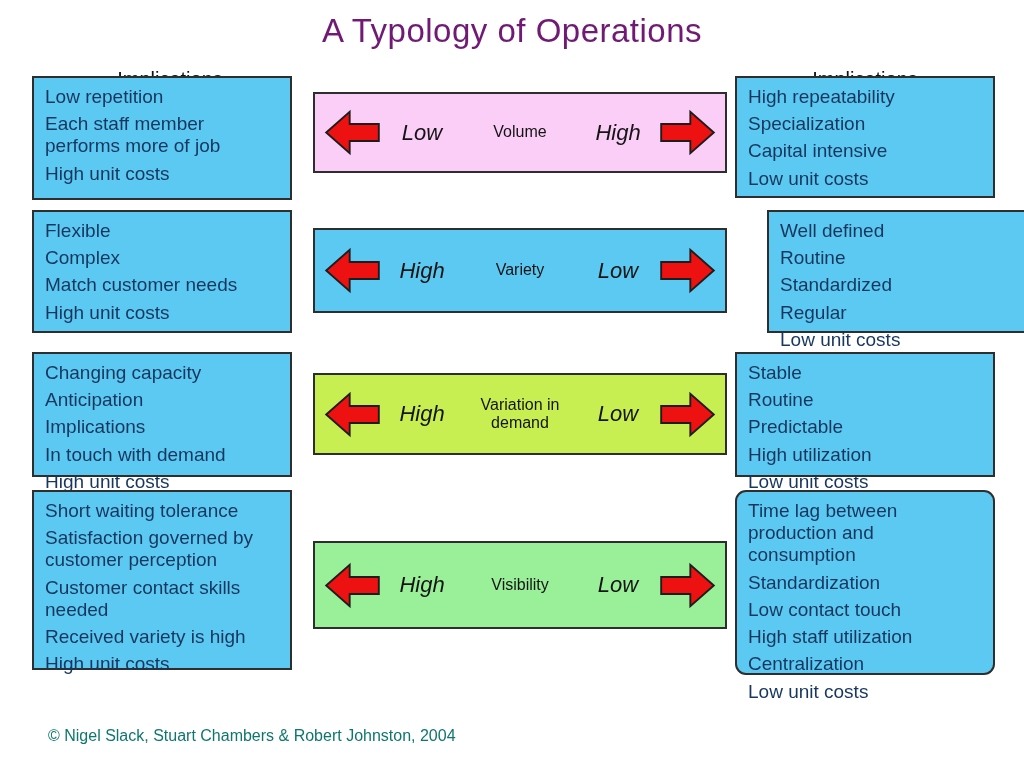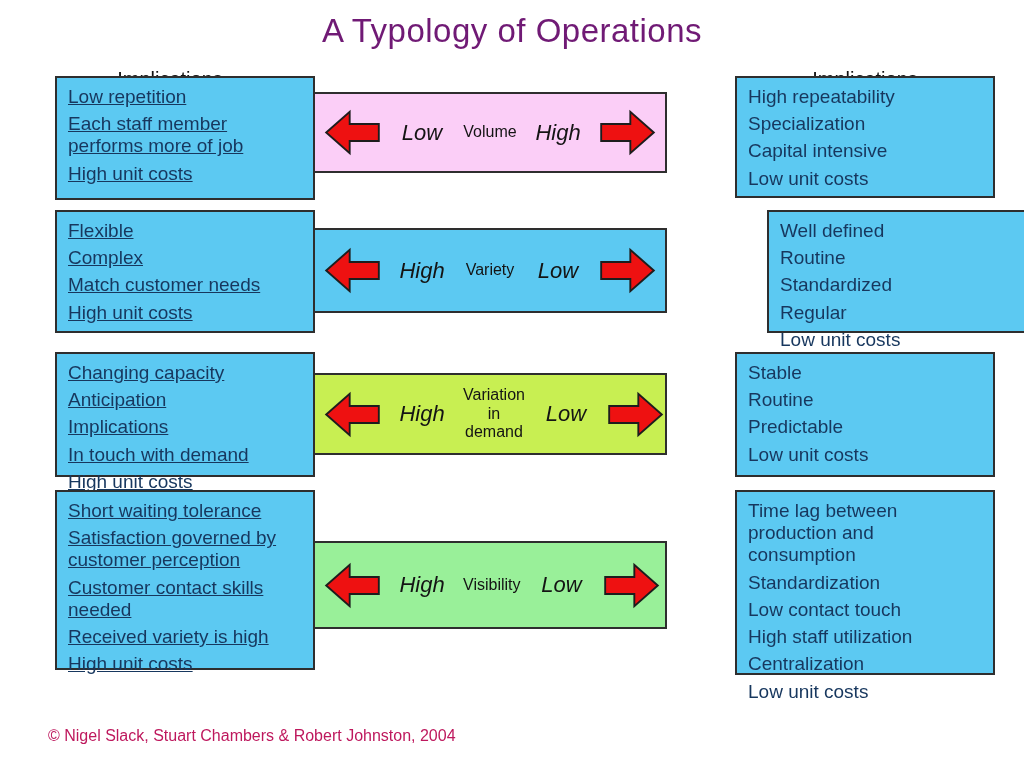--- a/index.html
+++ b/index.html
@@ -18,34 +18,34 @@
   .col-header.left{left:40px;}
   .col-header.right{left:735px;}
 
   .box{
     position:absolute;box-sizing:border-box;width:260px;
     background:#5CC9F2;border:2px solid #2e2e2e;
     padding:8px 10px 6px 11px;
     color:#17375E;font-size:19px;line-height:1.17;
   }
   .box p{margin:0 0 5px 0;}
-  .left-col{left:55px;text-decoration:underline;}
+  .left-col{left:32px;}
   .right-col{left:735px;}
 
   .lr0{top:76px;height:124px;}
   .lr1{top:210px;height:123px;}
   .lr2{top:352px;height:125px;}
   .lr3{top:490px;height:180px;}
   .rr0{top:76px;height:122px;}
   .rr1{top:210px;height:123px;margin-left:32px;}
   .rr2{top:352px;height:125px;}
-  .rr3{top:490px;height:185px;}
+  .rr3{top:490px;height:185px;border-radius:11px;}
 
   .bar{
-    position:absolute;left:313px;width:354px;box-sizing:border-box;
+    position:absolute;left:313px;width:414px;box-sizing:border-box;
     border:2px solid #2e2e2e;display:flex;align-items:center;
     padding:0 9px;color:#141414;
   }
   .br0{top:92px;height:81px;}
   .br1{top:228px;height:85px;}
   .br2{top:373px;height:82px;}
   .br3{top:541px;height:88px;}
 
   .bar-end{
     flex:0 0 auto;width:82px;text-align:center;
@@ -54,21 +54,21 @@
   .bar-center{
     flex:1;display:flex;align-items:center;justify-content:center;
   }
   .bar-center span{
     max-width:168px;text-align:center;font-size:16px;line-height:1.15;
   }
   .arrow{flex:0 0 auto;width:57px;height:47px;display:block;}
   .arrow svg{display:block;width:100%;height:100%;}
 
   .footer{
-    position:absolute;left:48px;top:727px;font-size:16px;color:#be185d;
+    position:absolute;left:48px;top:727px;font-size:16px;color:#0f766e;
   }
 </style>
 </head>
 <body>
 
 <div class="canvas">
 
   <div class="title">A Typology of Operations</div>
   <div class="col-header left">Implications</div>
   <div class="col-header right">Implications</div>
@@ -154,20 +154,21 @@
     <span class="arrow">
       <svg viewBox="0 0 60 50">
           <polygon points="2,16 33,16 33,3 58,25 33,47 33,34 2,34" fill="#EE1111" stroke="#1d1d1d" stroke-width="2" stroke-linejoin="miter"></polygon>
         </svg>
     </span>
   </div>
   <div class="box right-col rr2">
       <p>Stable</p>
       <p>Routine</p>
       <p>Predictable</p>
+      <p>High utilization</p>
       <p>Low unit costs</p>
     </div>
 
   <div class="box left-col lr3">
       <p>Short waiting tolerance</p>
       <p>Satisfaction governed by customer perception</p>
       <p>Customer contact skills needed</p>
       <p>Received variety is high</p>
       <p>High unit costs</p>
     </div>

